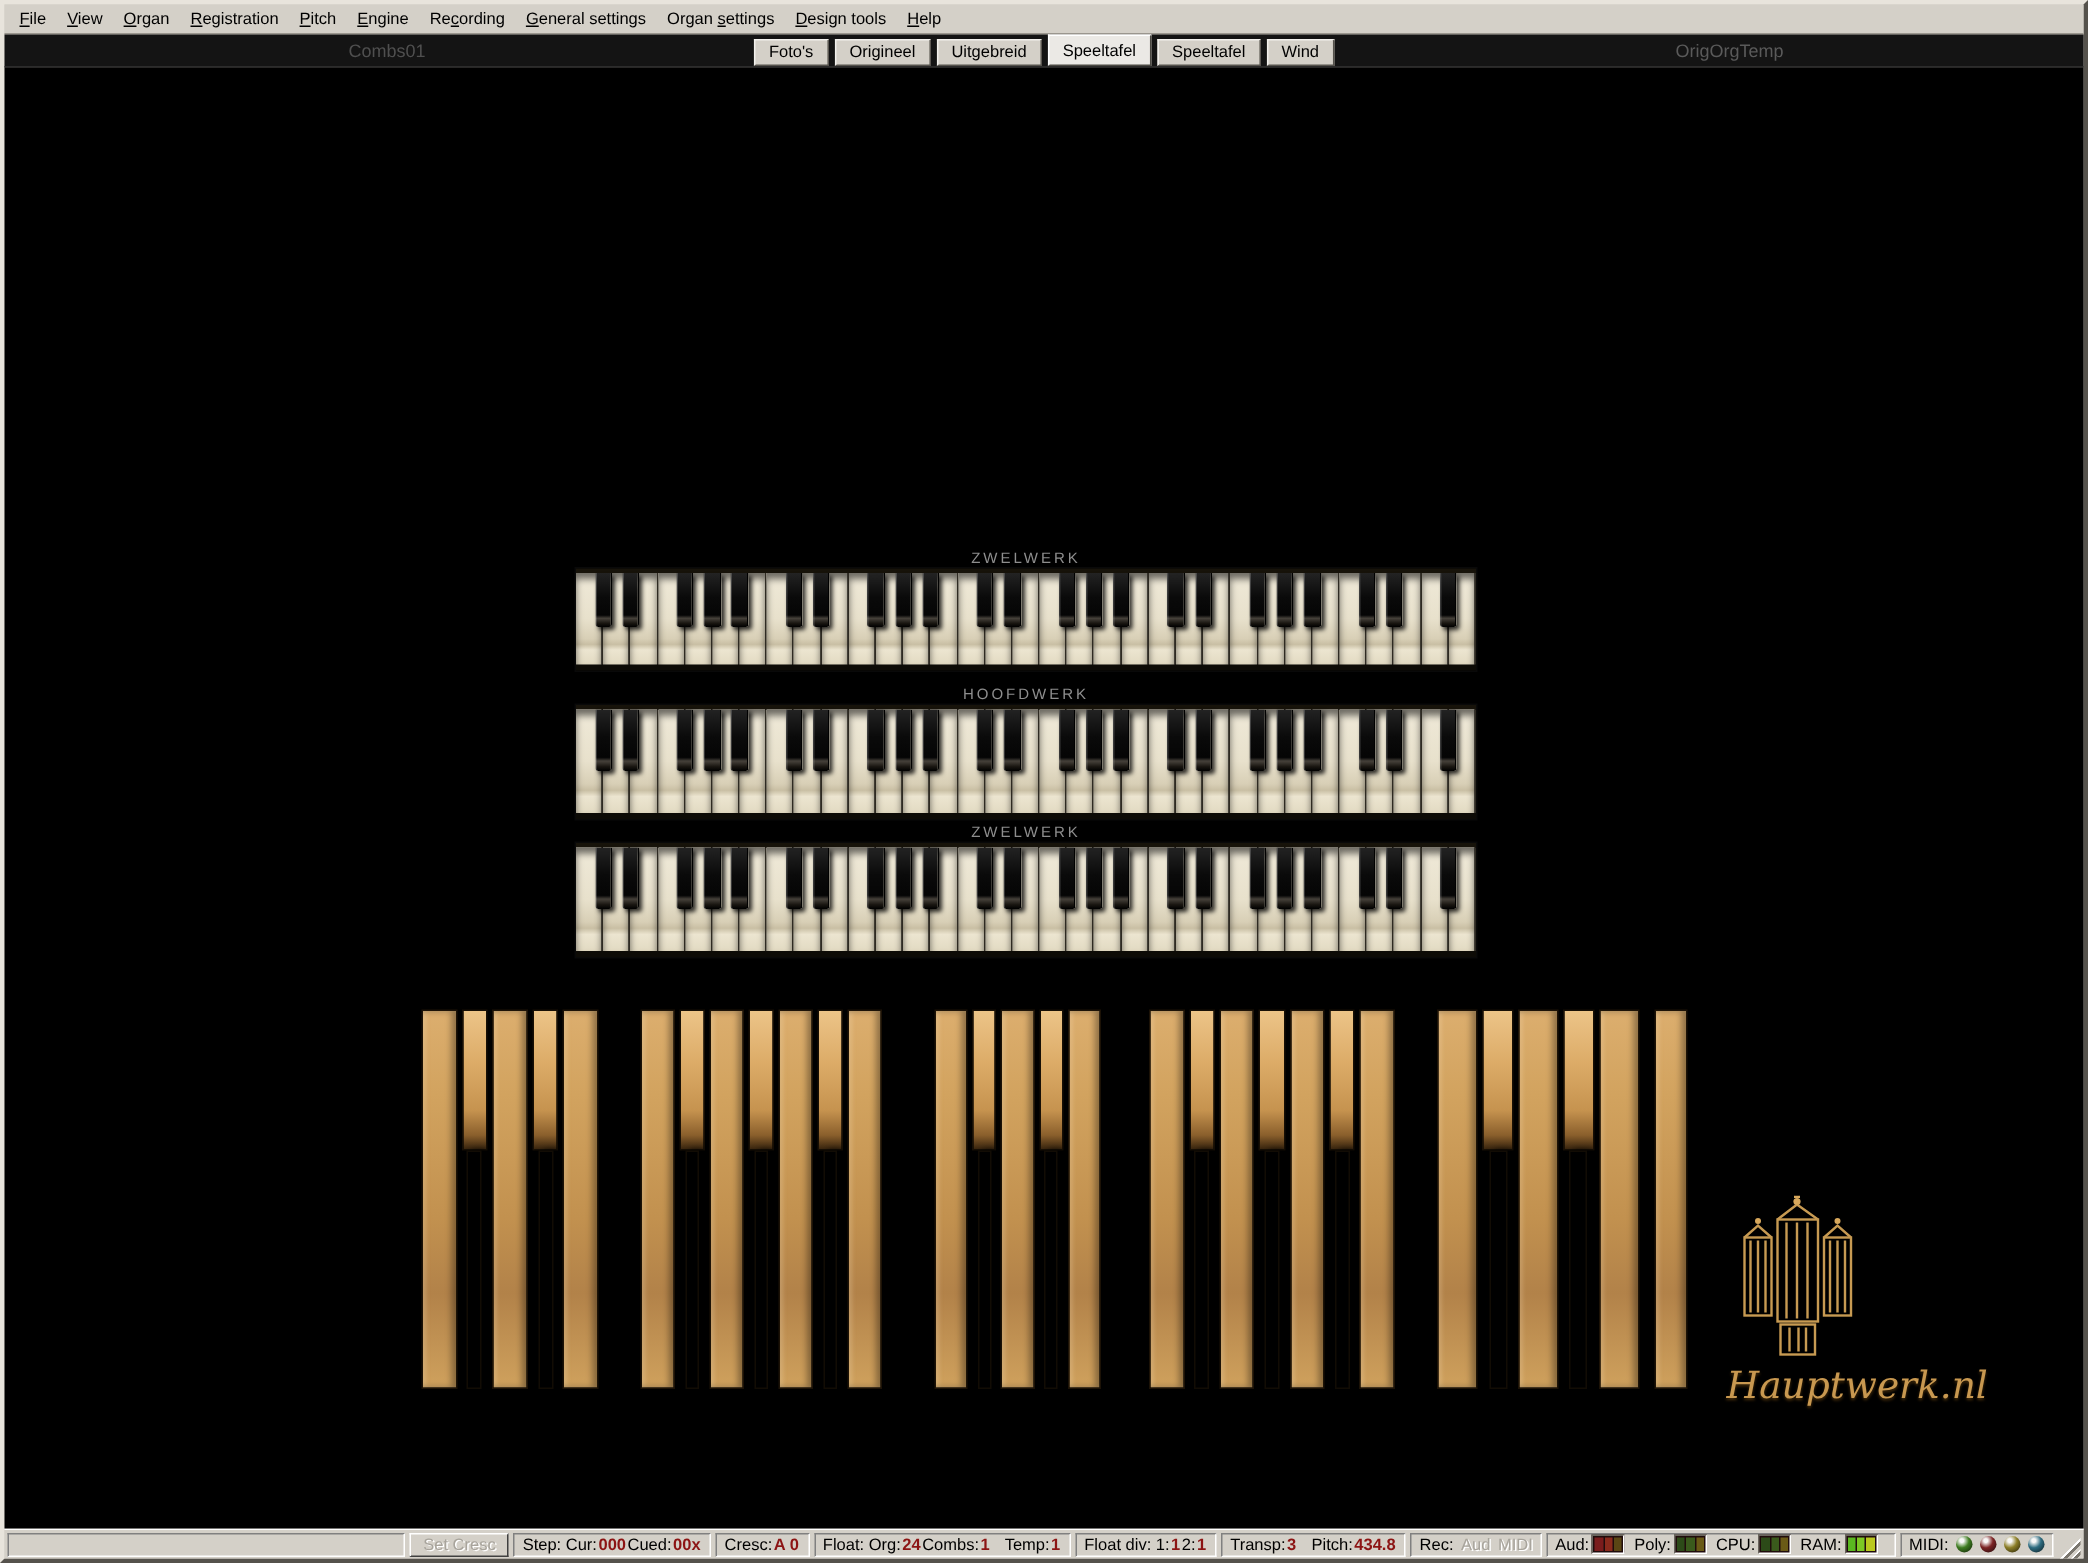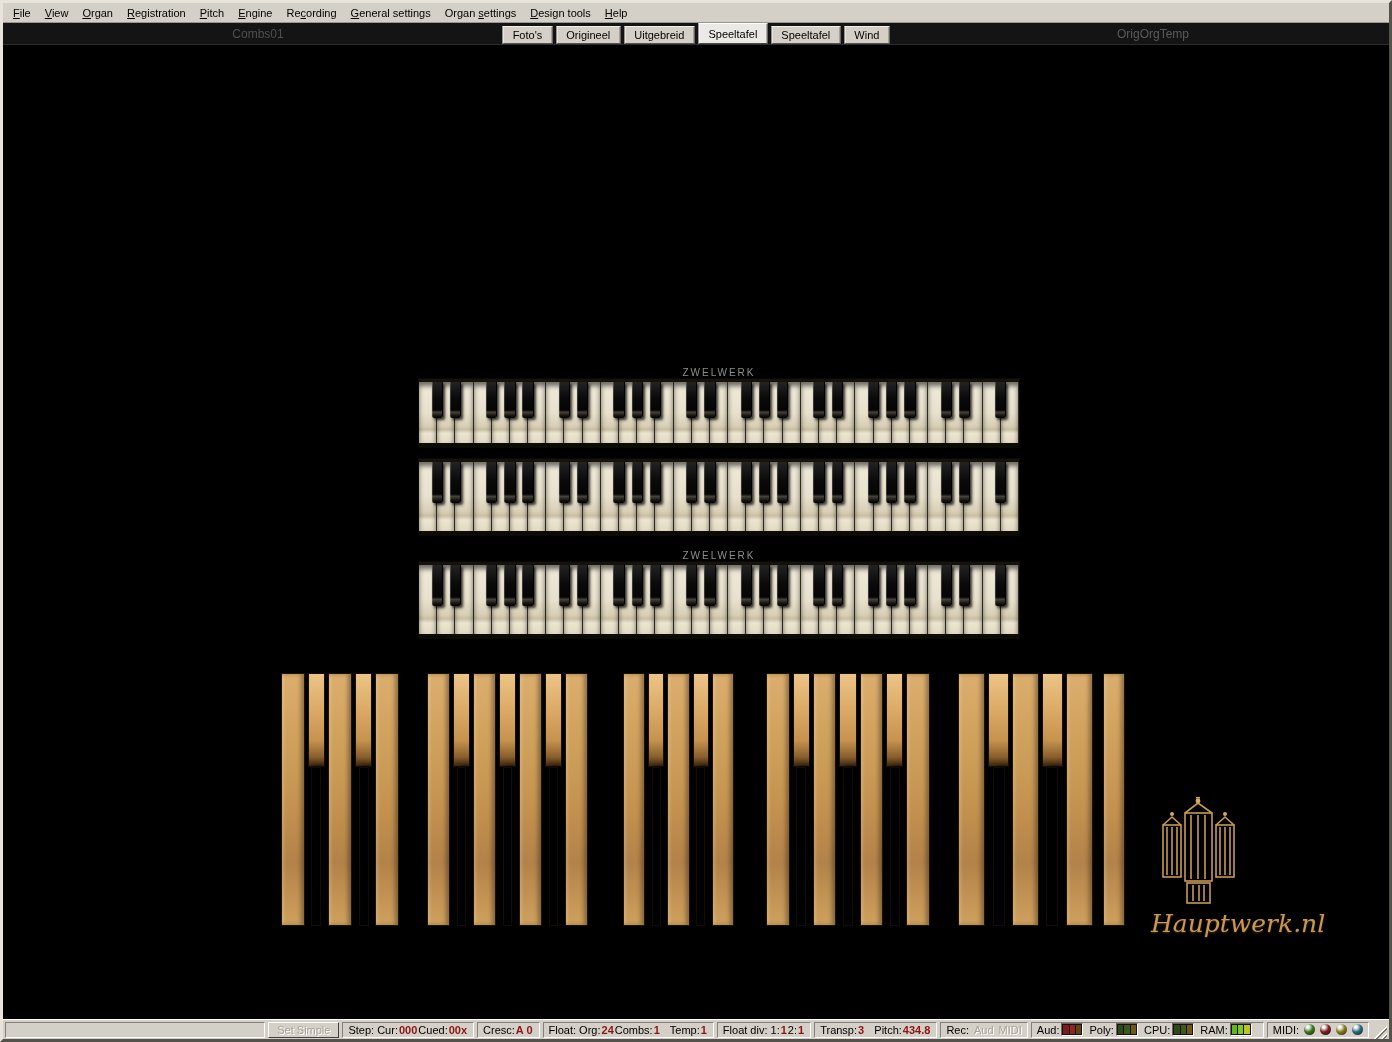--- a/index.html
+++ b/index.html
@@ -48,21 +48,21 @@
     display:flex; gap:4px; align-items:flex-end; }
   .tab { font-size:11px; color:#000; background:#d4d0c8; border:1px solid;
     border-color:#f2f0ec #55524c #55524c #f2f0ec; padding:2px 9px 3px 9px; height:18px;
     white-space:nowrap; cursor:default; }
   .tab.active { background:#ebe9e5; height:21px; padding-top:4px; font-weight:normal;
     border-color:#ffffff #4a4842 #4a4842 #ffffff; }
 
   
   .main { flex:1; background:#000; position:relative; overflow:hidden; }
 
-  .manual { position:absolute; left:416px; width:600px; }
+  .manual { position:absolute; left:381px; width:600px; }
   .manual.m1 { top:323px; }
   .manual.m2 { top:414px; }
   .manual.m3 { top:506px; }
   .manual-label { text-align:center; color:#8e8e8e; font-size:10px; letter-spacing:2px;
     height:10px; line-height:10px; margin-bottom:1px; }
   .kb { position:relative; background:#000; border-top:3px solid #17130a;
     border-bottom:4px solid #0d0b06; box-shadow:0 0 0 1px #090909; }
   .manual.m1 .kb { height:68px; }
   .manual.m2 .kb { height:76px; }
   .manual.m3 .kb { height:76px; }
@@ -217,20 +217,21 @@
           <div class="bkey" style="left: 68.7576%; width: 1.87879%;"></div>
           <div class="bkey" style="left: 74.8182%; width: 1.87879%;"></div>
           <div class="bkey" style="left: 77.8485%; width: 1.87879%;"></div>
           <div class="bkey" style="left: 80.8788%; width: 1.87879%;"></div>
           <div class="bkey" style="left: 86.9394%; width: 1.87879%;"></div>
           <div class="bkey" style="left: 89.9697%; width: 1.87879%;"></div>
           <div class="bkey" style="left: 96.0303%; width: 1.87879%;"></div>
         </div>
     </div>
     <div class="manual m2">
+      <div class="manual-label">HOOFDWERK</div>
       <div class="kb">
           <div class="wkey" style="left: 0%; width: 3.0303%;"></div>
           <div class="wkey" style="left: 3.0303%; width: 3.0303%;"></div>
           <div class="wkey" style="left: 6.06061%; width: 3.0303%;"></div>
           <div class="wkey" style="left: 9.09091%; width: 3.0303%;"></div>
           <div class="wkey" style="left: 12.1212%; width: 3.0303%;"></div>
           <div class="wkey" style="left: 15.1515%; width: 3.0303%;"></div>
           <div class="wkey" style="left: 18.1818%; width: 3.0303%;"></div>
           <div class="wkey" style="left: 21.2121%; width: 3.0303%;"></div>
           <div class="wkey" style="left: 24.2424%; width: 3.0303%;"></div>
@@ -455,21 +456,21 @@
         </g>
       </svg>
       <div class="site">Hauptwerk.nl</div>
     </div>
 
   </div>
 
   <div class="statusbar">
     <div class="seg fill"></div>
     <div class="btn-raised">
-      <span class="dim-txt" style="margin-left:0">Set Simple</span>
+      <span class="dim-txt" style="margin-left:0">Set Cresc</span>
     </div>
     <div class="seg">
         <span>Step: Cur: </span>
         <span class="val">000</span>
         <span> Cued: </span>
         <span class="val">00x</span>
       </div>
     <div class="seg">
         <span>Cresc: </span>
         <span class="val">A 0</span>

